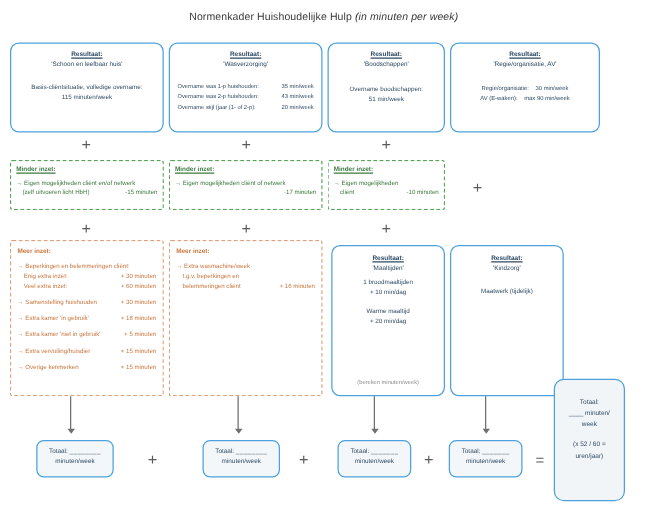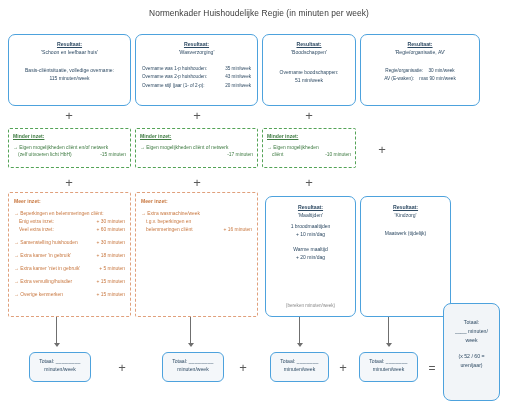--- a/index.html
+++ b/index.html
@@ -23,21 +23,21 @@
   }
   .title {
     position: absolute;
     left: 0; top: 8px;
     width: 518px;
     text-align: center;
     font-size: 8.4px;
     color: #3a3a3a;
     letter-spacing: .1px;
   }
-  .title .ital { }
+  .title .ital { font-style: italic; }
 
   
   .box {
     position: absolute;
     box-sizing: border-box;
     border-radius: 7px;
     background: #ffffff;
   }
   .box-blue {
     border: 1.1px solid #4da2dd;
@@ -155,21 +155,21 @@
   .amt { white-space: nowrap; }
   .li-row { display: flex; justify-content: space-between; }
   .li-ind { padding-left: 5px; }
 </style>
 </head>
 <body>
 
 <div class="canvas">
 
   <div class="title">
-    <span>Normenkader Huishoudelijke Regie </span><span class="ital">(in minuten per week)</span>
+    <span>Normenkader Huishoudelijke Hulp </span><span class="ital">(in minuten per week)</span>
   </div>
 
   <div class="box box-blue" style="left:8px; top:34px; width:123px; height:72px; padding:6px 5px;">
     <div class="hdr">Resultaat:</div>
     <div class="sub">'Schoon en leefbaar huis'</div>
     <div class="body-ctr" style="margin-top:9px;">
       <div>Basis-cliëntsituatie, volledige overname:</div>
       <div>115 minuten/week</div>
     </div>
   </div>

